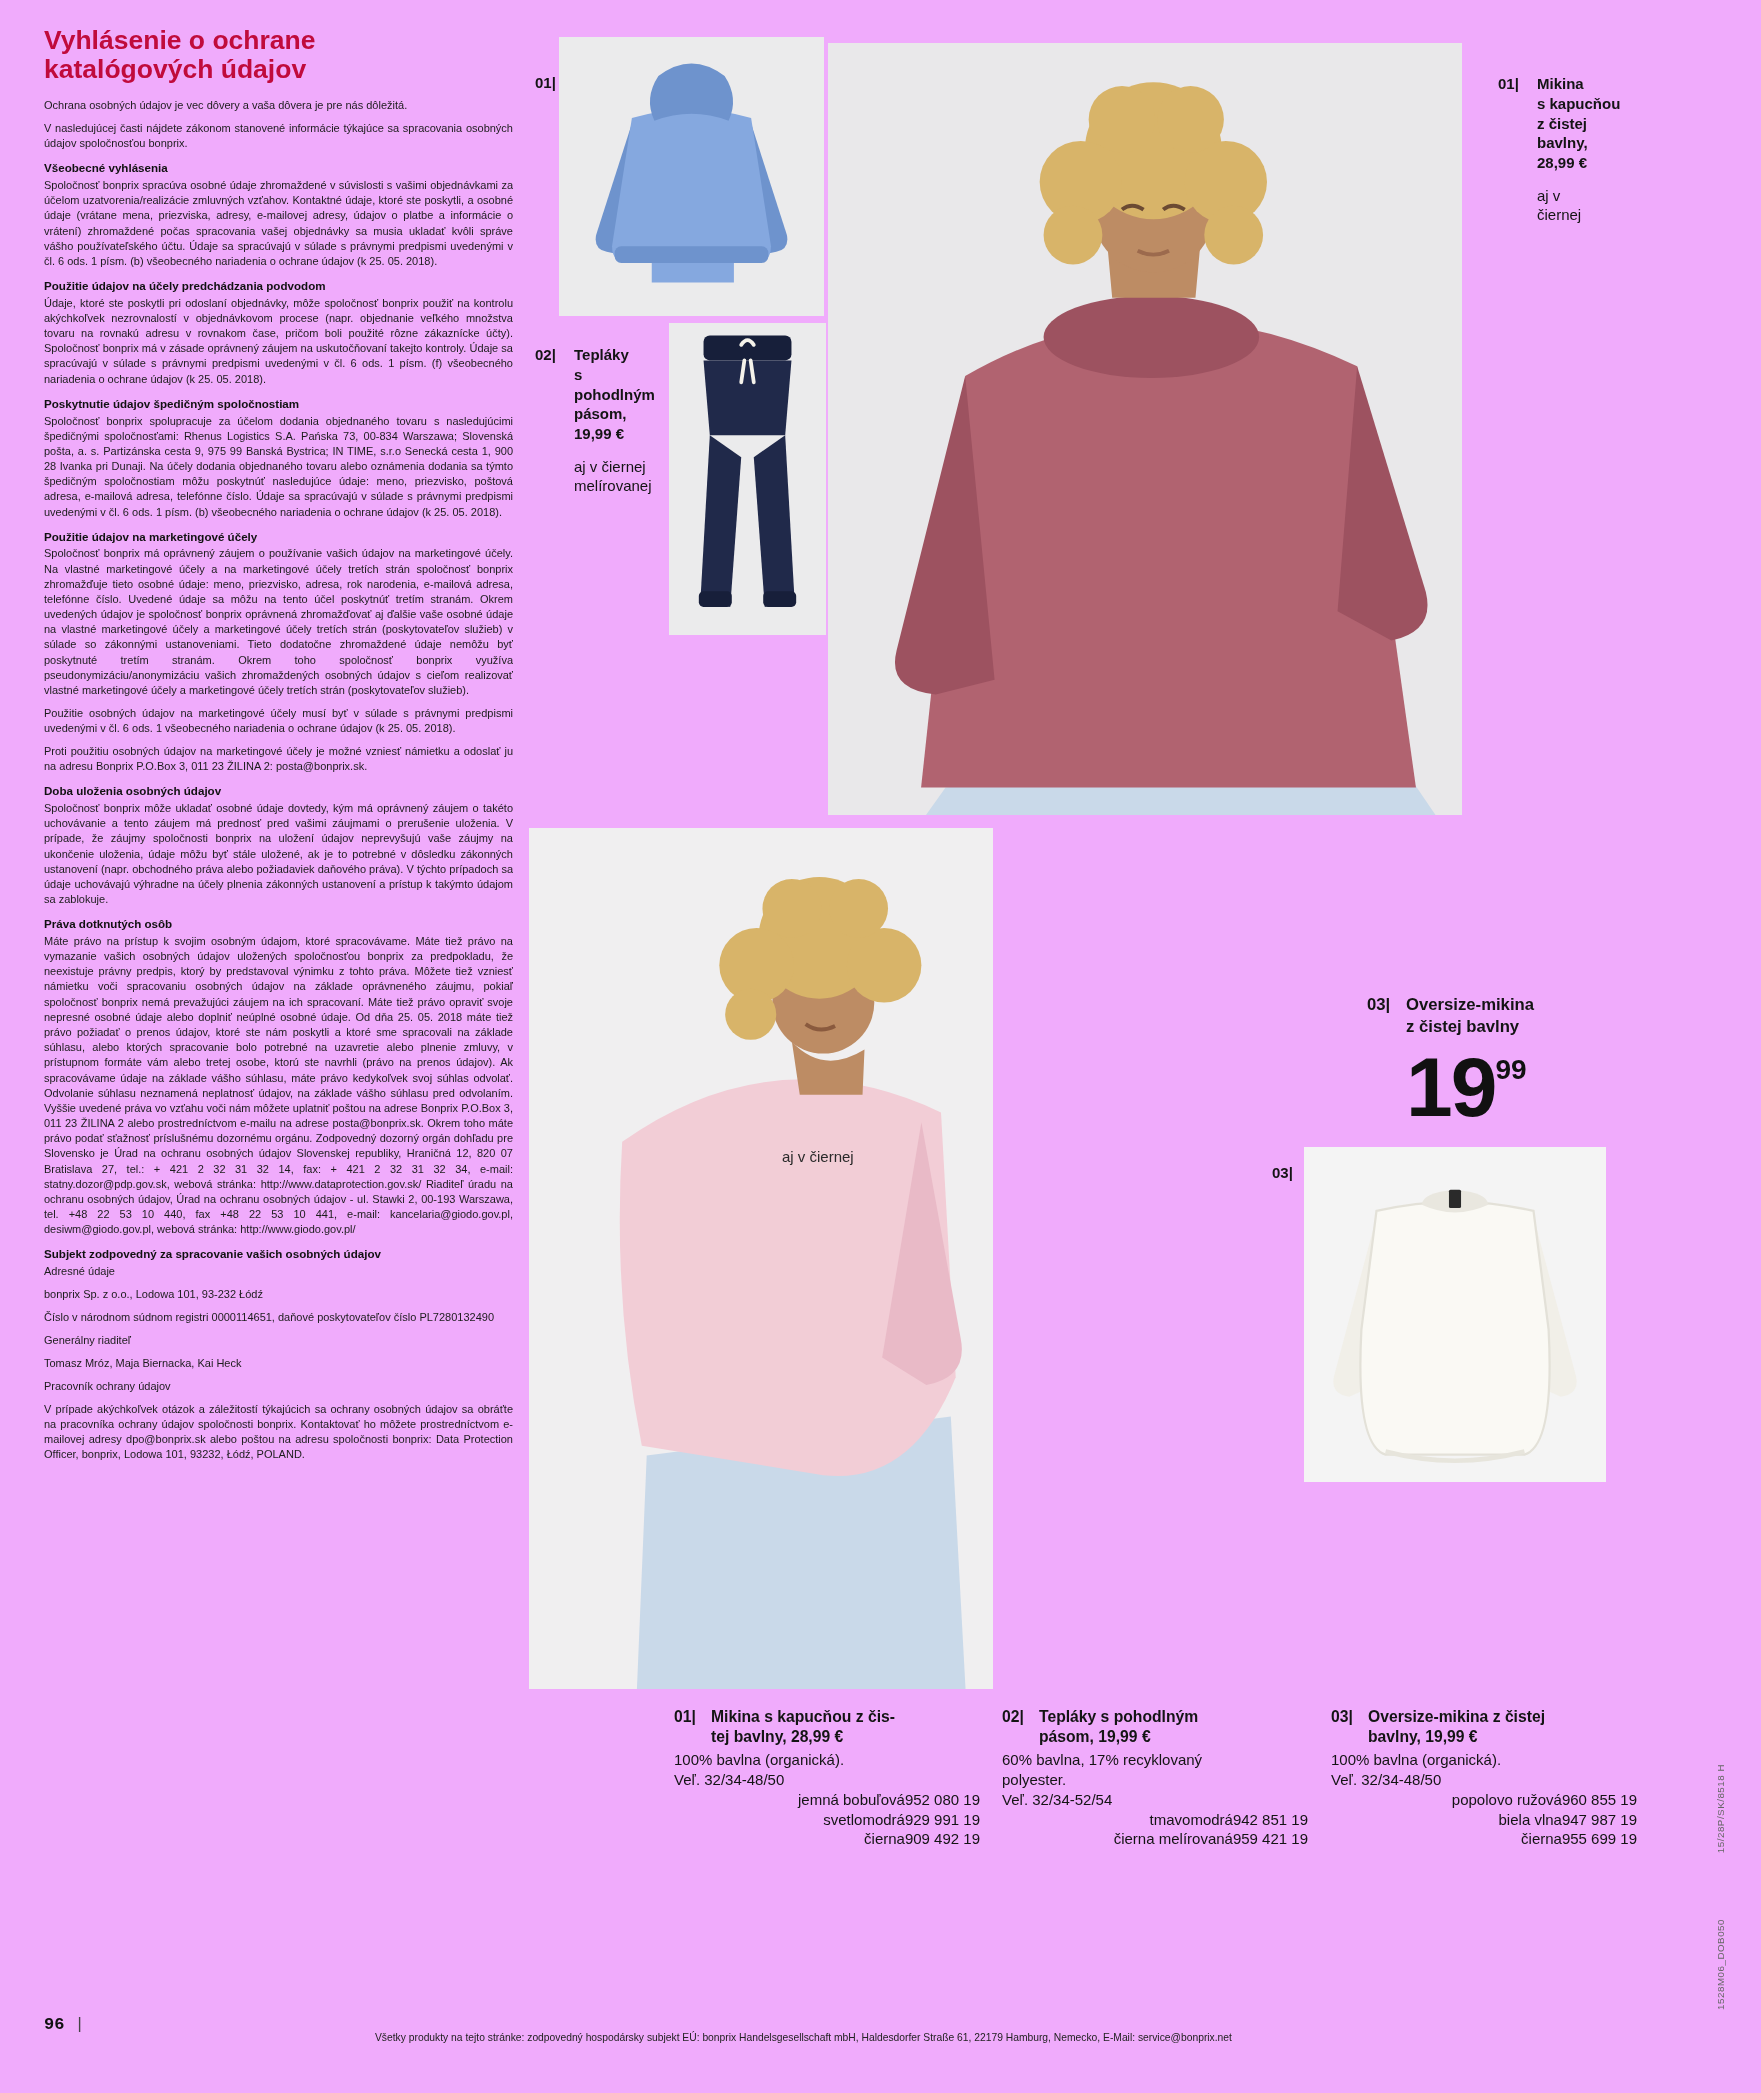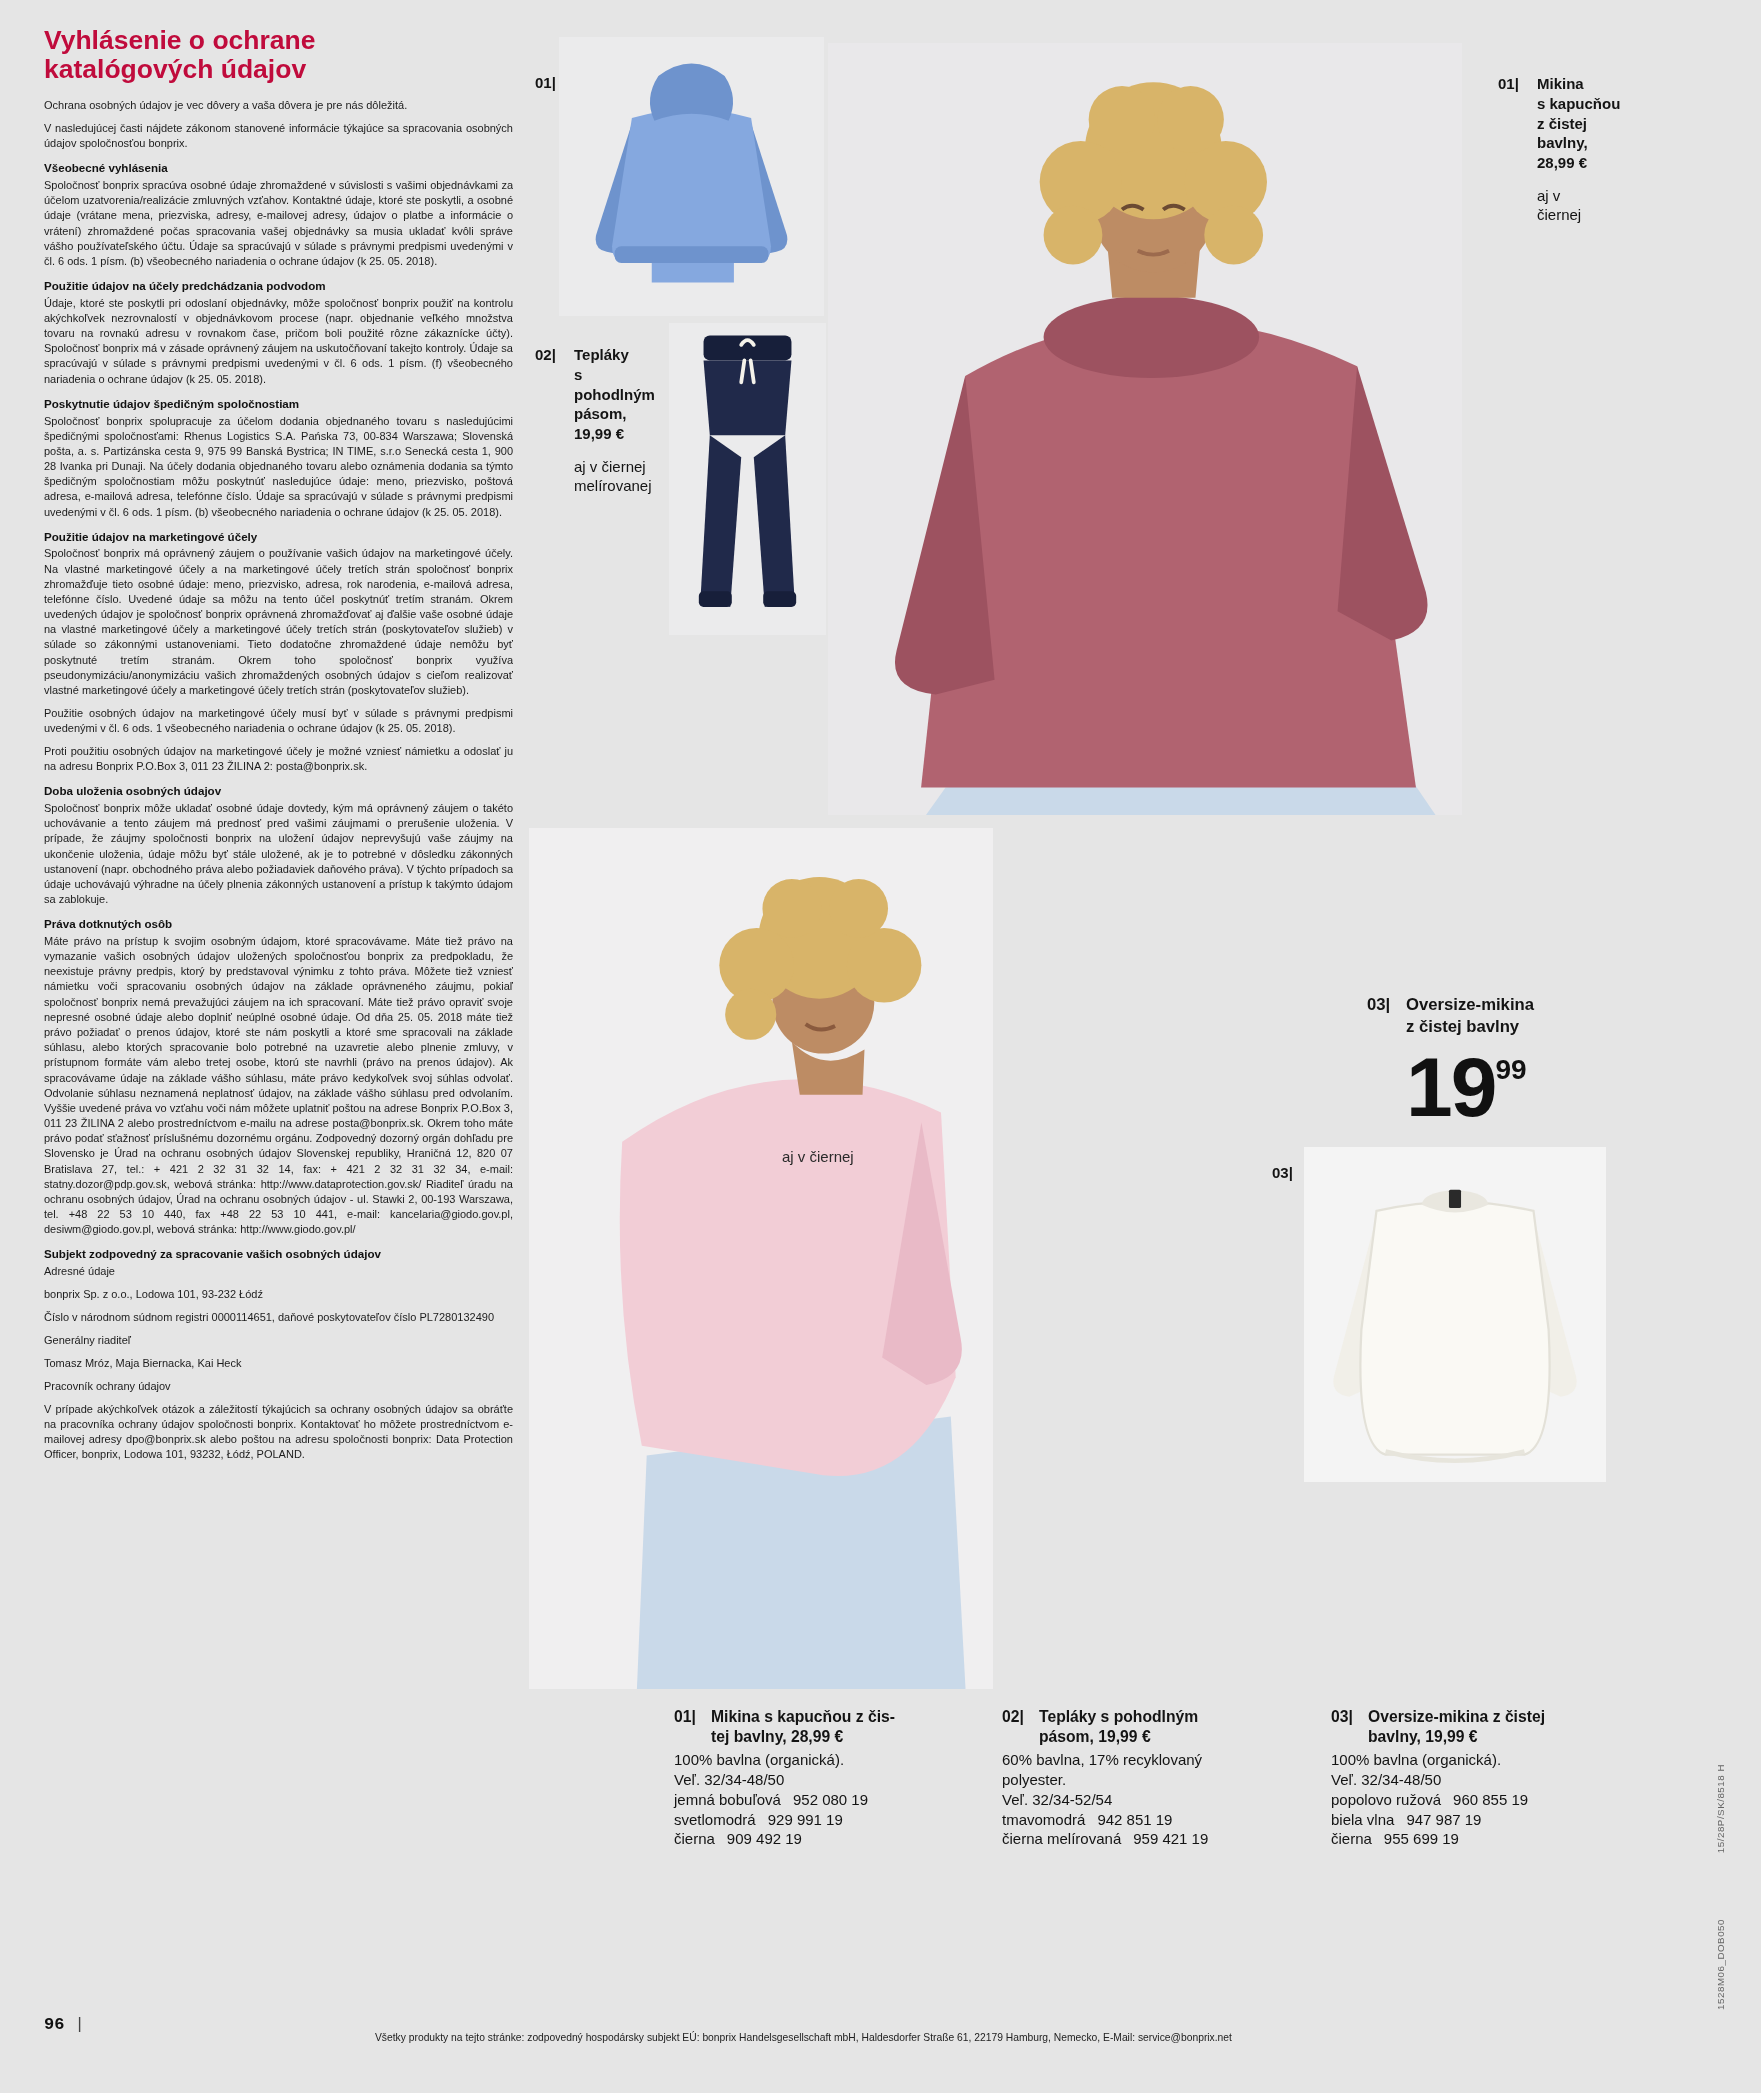--- a/index.html
+++ b/index.html
@@ -1,16 +1,16 @@
 <!DOCTYPE html>
 <html style="--c-accent: #c00b3c; --c-photo_bg: #ebebec; --c-blue_hoodie: #85a8df; --c-blue_hoodie_dark: #6e93cd; --c-navy: #20294a; --c-navy_dark: #171f3a; --c-rose: #b16370; --c-rose_dark: #9d5260; --c-pink: #f2cdd6; --c-pink_dark: #e9bac7; --c-jeans: #c9d9e9; --c-skin: #bd8c64; --c-hair: #d8b469; --c-white_garment: #faf9f4;"><head>
 <meta charset="utf-8">
 <style>
   html,body{margin:0;padding:0;background:#fff;}
-  .page{position:relative;width:1761px;height:2094px;background:#e5e5e5;
+  .page{position:relative;width:1761px;height:2094px;background:#f0abfc;
         font-family:"Liberation Sans",sans-serif;color:#1c1c1c;overflow:hidden;}
 
   
   .privacy-col{position:absolute;left:44px;top:25.5px;width:469px;height:1972px;overflow:hidden;}
   .privacy-title{font-size:26.5px;font-weight:bold;line-height:1.13;margin:0 0 12.7px 0;}
   .p-head{font-weight:bold;font-size:11.6px;margin:9.8px 0 3.9px 0;color:#111;}
   .p-body{font-size:11px;line-height:1.38;margin:0 0 7.8px 0;text-align:justify;color:#1c1c1c;}
 
   
   .photo{position:absolute;overflow:hidden;}
@@ -30,21 +30,21 @@
   .price-block .lines{margin-left:39px;font-weight:bold;}
   .big-price{margin-left:39px;margin-top:7.8px;font-weight:600;font-size:84px;line-height:1;letter-spacing:-2px;color:#111;}
   .big-price sup{font-size:28px;vertical-align:37px;letter-spacing:0;}
 
   
   .b-col{position:absolute;top:1707px;font-size:15px;line-height:1.32;color:#141414;}
   .b-title{position:relative;padding-left:37px;font-weight:bold;font-size:15.7px;line-height:1.25;margin-bottom:3.9px;}
   .b-title .num{position:absolute;left:0;top:0;}
   .b-desc div{margin:0;}
   .b-rows{margin-top:0;}
-  .b-rows .row{display:flex;justify-content:flex-start;gap:12px;}
+  .b-rows .row{display:flex;justify-content:flex-end;}
 
   
   .page-num{position:absolute;left:44px;top:2015px;font-size:17px;font-weight:bold;color:#111;font-family:Liberation Mono, monospace;}
   .page-num .bar{font-weight:normal;color:#444;}
   .footer-line{position:absolute;left:375px;top:2032px;font-size:10.3px;color:#222;white-space:nowrap;}
   .side-code{position:absolute;left:1715px;font-size:9.8px;color:#666;
              writing-mode:vertical-rl;transform:rotate(180deg);letter-spacing:0.5px;}
   #side-code-top{top:1764px;}
   #side-code-bottom{top:1919px;}
 </style>

